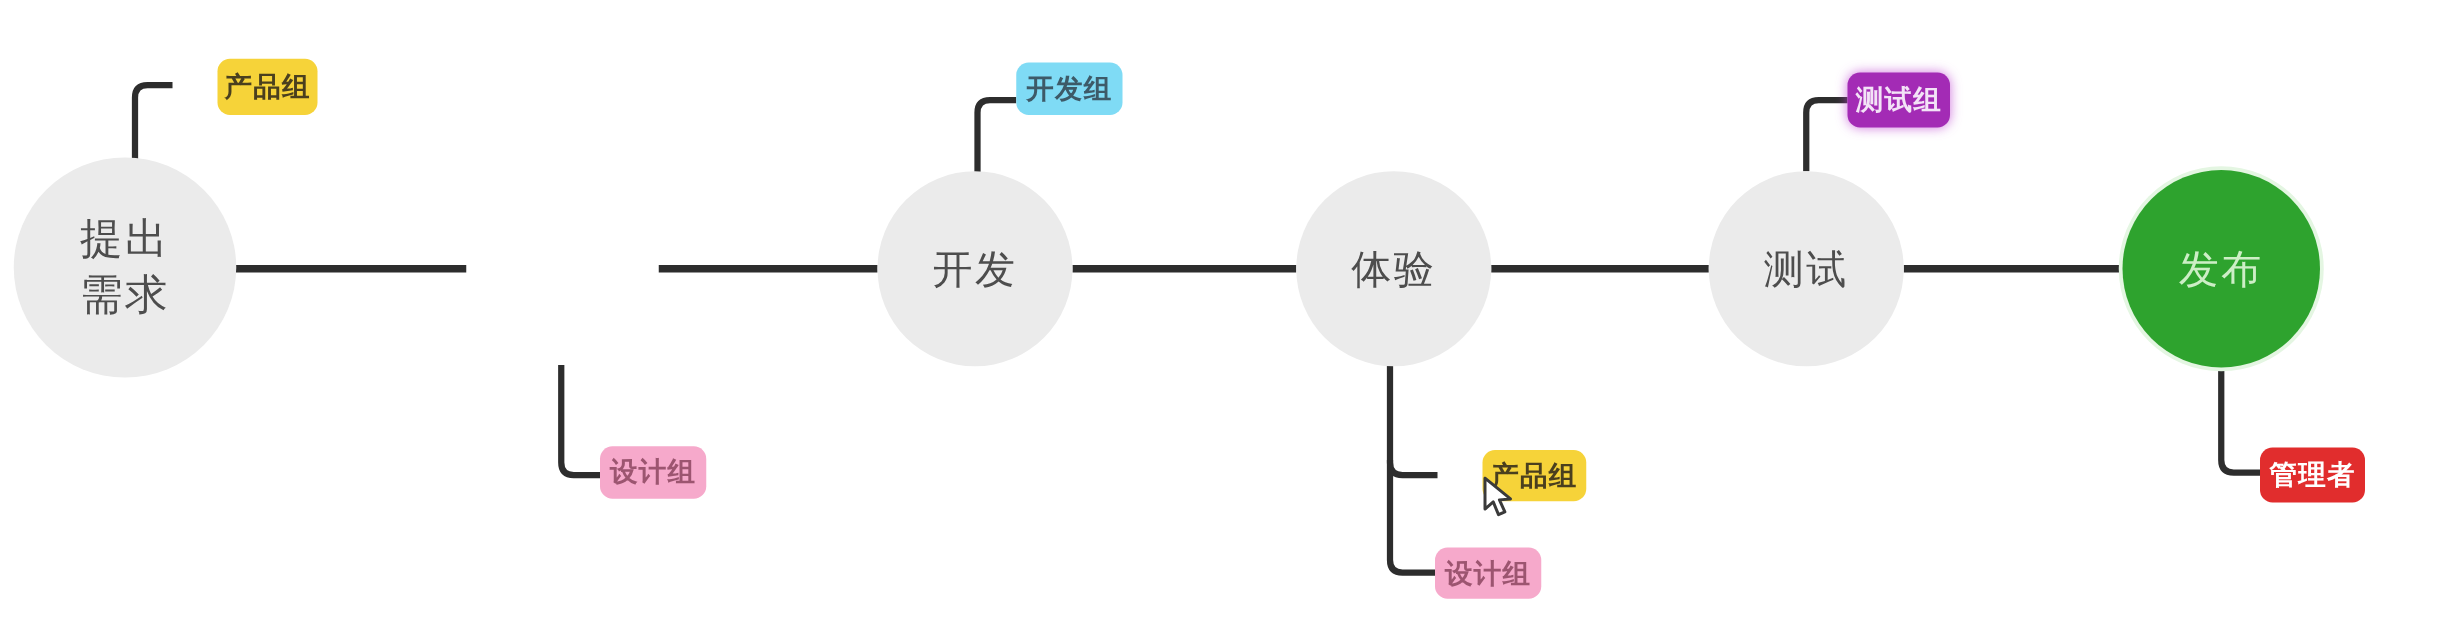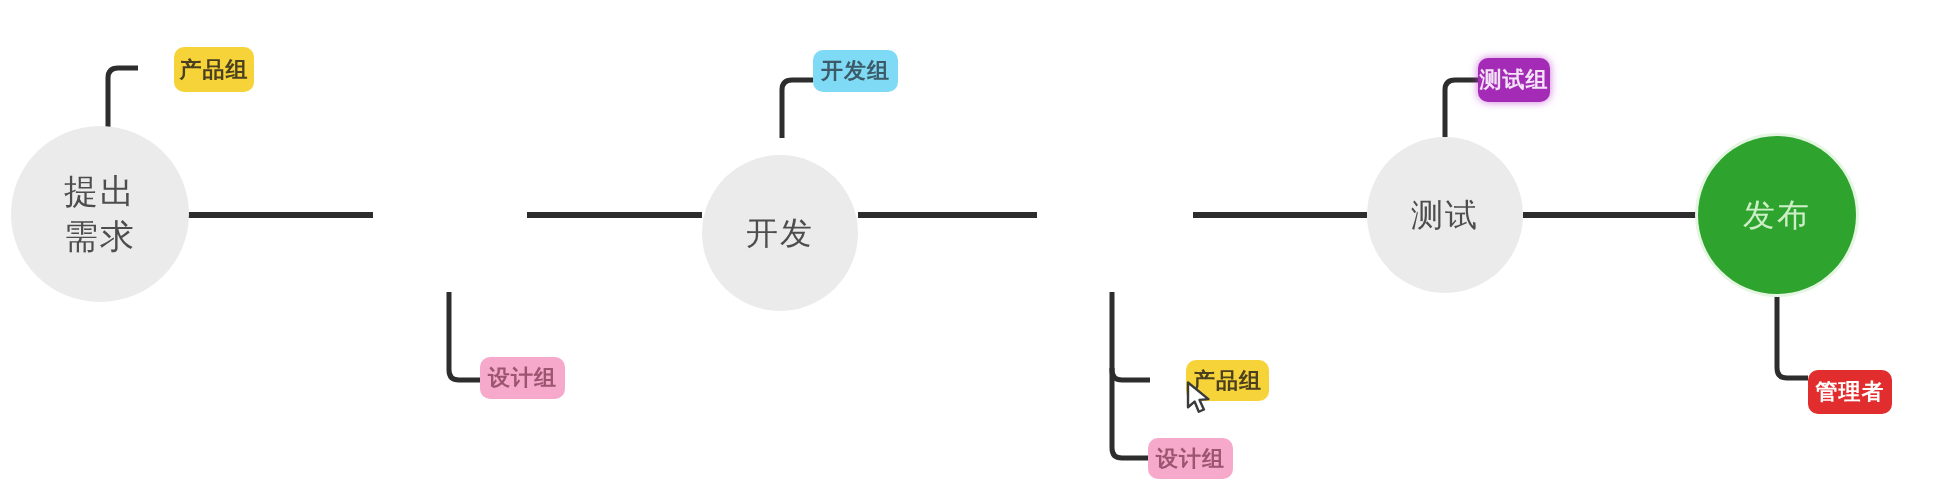--- a/index.html
+++ b/index.html
@@ -57,21 +57,21 @@
     border-radius: 10px;
     font-size: 22px;
     font-weight: 700;
     letter-spacing: 1px;
     user-select: none;
   }
   .tag-yellow  { background: #f6d339; color: #4a3f1e; margin-left: 36px; }
   .tag-pink    { background: #f6a9cb; color: #9c5570; }
   .tag-blue    { background: #7fdbf5; color: #3d5a68; }
   .tag-purple  { background: #a32bb5; color: #f3e3f7; box-shadow: 0 0 9px rgba(190,70,210,0.75); }
-  .tag-red     { background: #e12d2d; color: #ffffff; margin-top: 12px; }
+  .tag-red     { background: #e12d2d; color: #ffffff; }
   .cursor {
     position: absolute;
     left: 1185px;
     top: 381px;
     width: 30px;
     height: 36px;
     pointer-events: none;
   }
 </style>
 </head>
@@ -95,24 +95,27 @@
     <path class="wire tagline" d="M1478 80 H1455 Q1445 80 1445 90 V137"></path>
     <path class="wire tagline" d="M1777 292 V368 Q1777 378 1787 378 H1808"></path>
   </svg>
 
   <div class="node start" style="left:11px; top:126px; width:178px; height:176px;justify-content:center;">
     <span>提出</span>
     <span>需求</span>
   </div>
 
 
-  <div class="node" style="left:702px; top:155px; width:156px; height:156px;">
+  <div class="node" style="left:702px; top:137px; width:156px; height:156px;">
     <span>开发</span>
   </div>
 
+  <div class="node" style="left:1037px; top:137px; width:156px; height:156px;">
+    <span>体验</span>
+  </div>
 
   <div class="node release" style="left:1698px; top:136px; width:158px; height:158px;">
     <span>发布</span>
   </div>
 
   <div class="node" style="left:1367px; top:137px; width:156px; height:156px;">
     <span>测试</span>
   </div>
 
   <div class="tag tag-yellow" style="left:138px; top:47px; width:80px; height:45px;">
@@ -128,21 +131,21 @@
   </div>
 
   <div class="tag tag-yellow" style="left:1150px; top:360px; width:83px; height:41px;">
     <span>产品组</span>
   </div>
 
   <div class="tag tag-pink" style="left:1148px; top:438px; width:85px; height:41px;">
     <span>设计组</span>
   </div>
 
-  <div class="tag tag-purple" style="left:1478px; top:58px; width:72px; height:44px;">
+  <div class="tag tag-purple" style="left:1478px; top:58px; width:82px; height:44px;">
     <span>测试组</span>
   </div>
 
   <div class="tag tag-red" style="left:1808px; top:358px; width:84px; height:44px;">
     <span>管理者</span>
   </div>
 
   <svg class="cursor" viewBox="0 0 20 24" xmlns="http://www.w3.org/2000/svg">
     <path d="M2 1 L2 17.5 L6.4 13.7 L9.2 20.5 L12.6 19 L9.7 12.6 L15.6 12.1 Z" fill="#ffffff" stroke="#3a3a3a" stroke-width="1.6" stroke-linejoin="round"></path>
   </svg>

